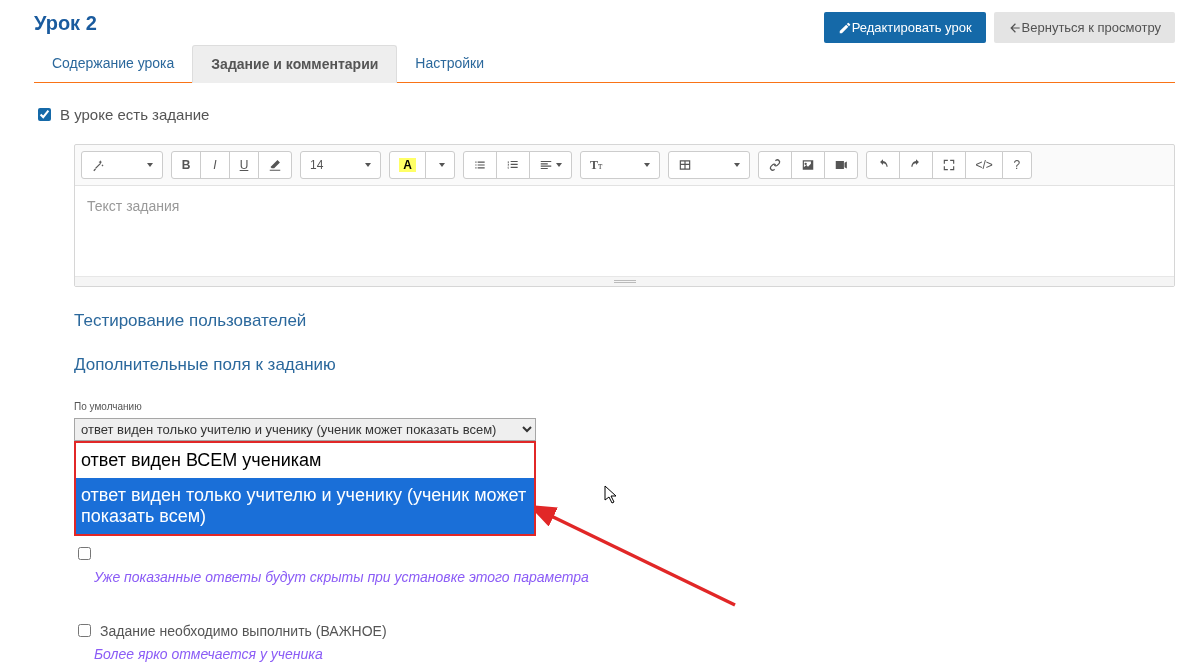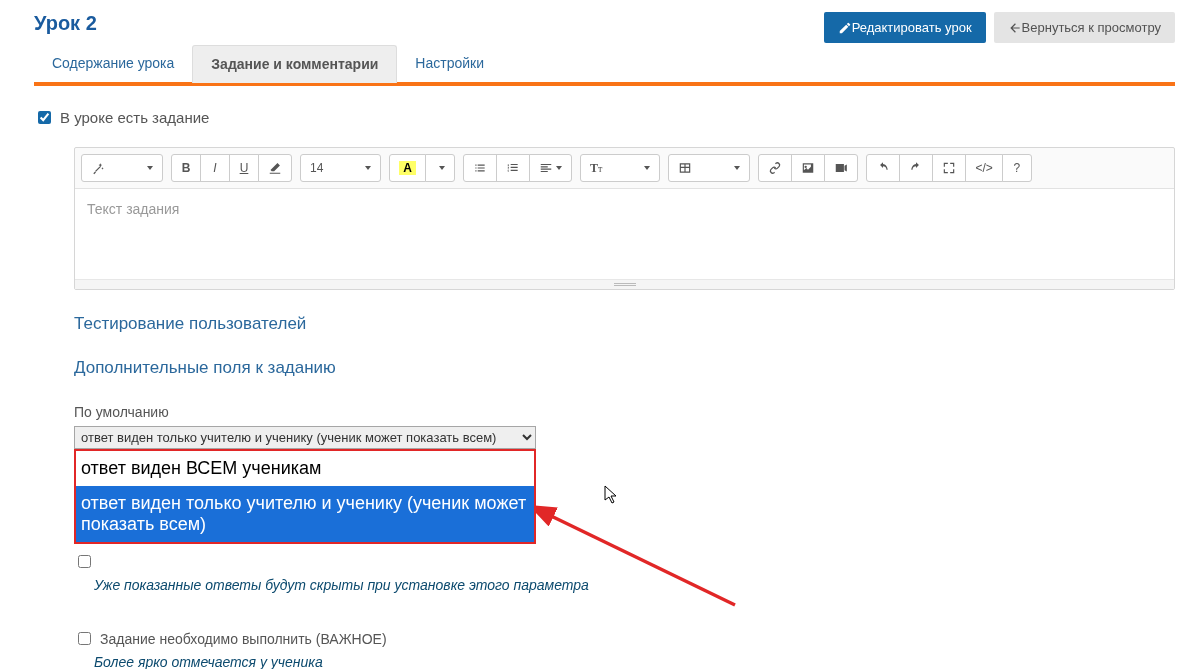--- a/index.html
+++ b/index.html
@@ -40,21 +40,21 @@
   }
   .btn-primary {
     background: #1569a8;
     color: #fff;
   }
   .btn-default {
     background: #e4e4e4;
     color: #525252;
   }
   .tabs {
-    border-bottom: 4px solid #f97316;
+    border-bottom: 1px solid #f97316;
     display: flex;
     gap: 0;
     margin-bottom: 22px;
   }
   .tab {
     padding: 10px 18px;
     color: #2b689c;
     cursor: pointer;
     font-size: 14px;
   }
@@ -149,21 +149,21 @@
     height: 3px;
     background: repeating-linear-gradient(#bbb, #bbb 1px, transparent 1px, transparent 2px);
   }
   .section-link {
     color: #2b689c;
     font-size: 17px;
     margin: 24px 0 8px 0;
     cursor: pointer;
   }
   .field-label {
-    font-size: 14px;
+    font-size: 10px;
     color: #555;
     margin-top: 26px;
     margin-bottom: 6px;
   }
   .select-box {
     width: 462px;
     font-size: 13px;
     padding: 2px 2px;
     border: 1px solid #a6a6a6;
     background: #efefef;
@@ -192,21 +192,21 @@
   .sub-check {
     margin-top: 8px;
     display: flex;
     align-items: center;
     gap: 6px;
     font-size: 14px;
     color: #555;
   }
   .hint {
     font-style: italic;
-    color: #0c4a6e;
+    color: #8b5cf6;
     margin-left: 20px;
     margin-top: 6px;
     font-size: 14px;
   }
   .cursor-img {
     position: absolute;
     pointer-events: none;
   }
   
   .arrow-svg {

